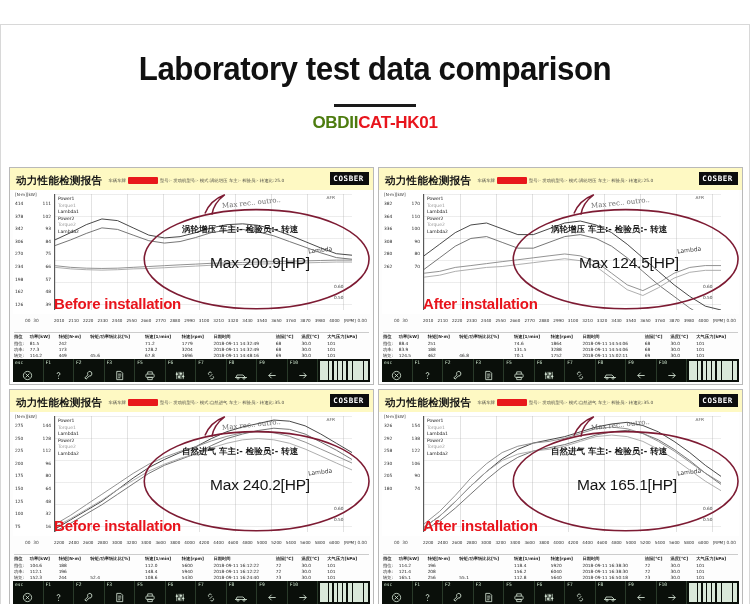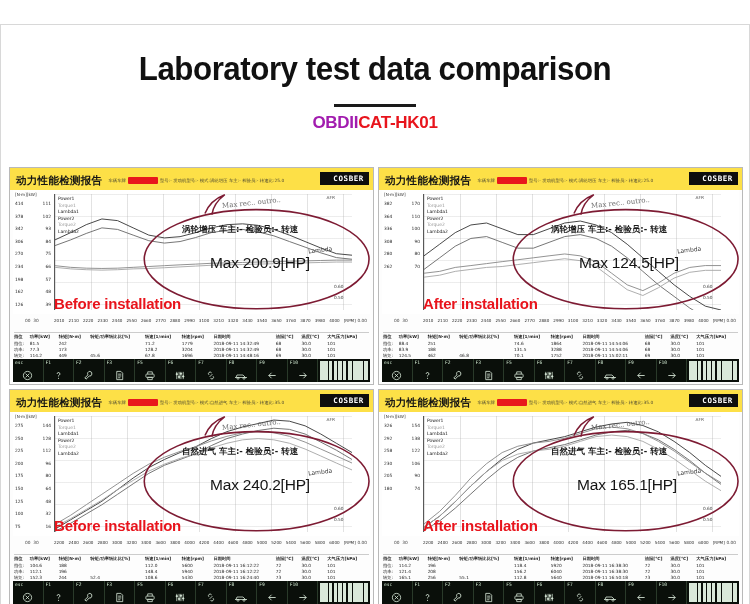--- a/index.html
+++ b/index.html
@@ -27,21 +27,21 @@
     font-family: "Liberation Sans", sans-serif;
     transform: scaleX(0.92);
   }
   .title-rule {
     width: 82px; height: 3px; background: #1a1a1a;
     margin: 16px auto 6px auto;
   }
   .subtitle {
     font-size: 17px; font-weight: bold; letter-spacing: -0.3px;
   }
-  .subtitle .obdii { color: #a21caf; }
+  .subtitle .obdii { color: #4d7c0f; }
   .subtitle .model { color: #e8141c; }
 
   
   .panels {
     position: absolute;
     left: 8px; top: 142px;
     width: 734px;
     display: grid;
     grid-template-columns: 365px 365px;
     grid-template-rows: 218px 218px;
@@ -53,21 +53,21 @@
     border: 1px solid #b9b9b9;
     overflow: hidden;
   }
 
   
   .p-header {
     position: relative;
     height: 22px;
     padding: 3px 4px 0 6px;
     display: flex; align-items: center;
-    background: #fde047;
+    background: #fef9c3;
   }
   .p-title {
     font-family: "DejaVu Sans", sans-serif;
     font-size: 10.5px; font-weight: bold; color: #141414;
     white-space: nowrap;
     letter-spacing: 0.3px;
   }
   .p-meta {
     margin-left: 6px;
     display: flex; align-items: center;
@@ -87,21 +87,21 @@
     flex: none;
   }
   .logo {
     position: absolute;
     right: 4px; top: 4px;
     background: #0d0d0d;
     color: #ffffff;
     font-family: "DejaVu Sans Mono", monospace;
     font-size: 7.5px; font-weight: bold;
     letter-spacing: 0.6px;
-    padding: 2px 4px 1px 12px;
+    padding: 2px 4px 1px 2px;
     line-height: 1;
     border: 1px solid #0d0d0d;
   }
 
   
   .chart-wrap {
     position: relative;
     height: 124px;
     margin: 0 3px;
     background: #ffffff;

